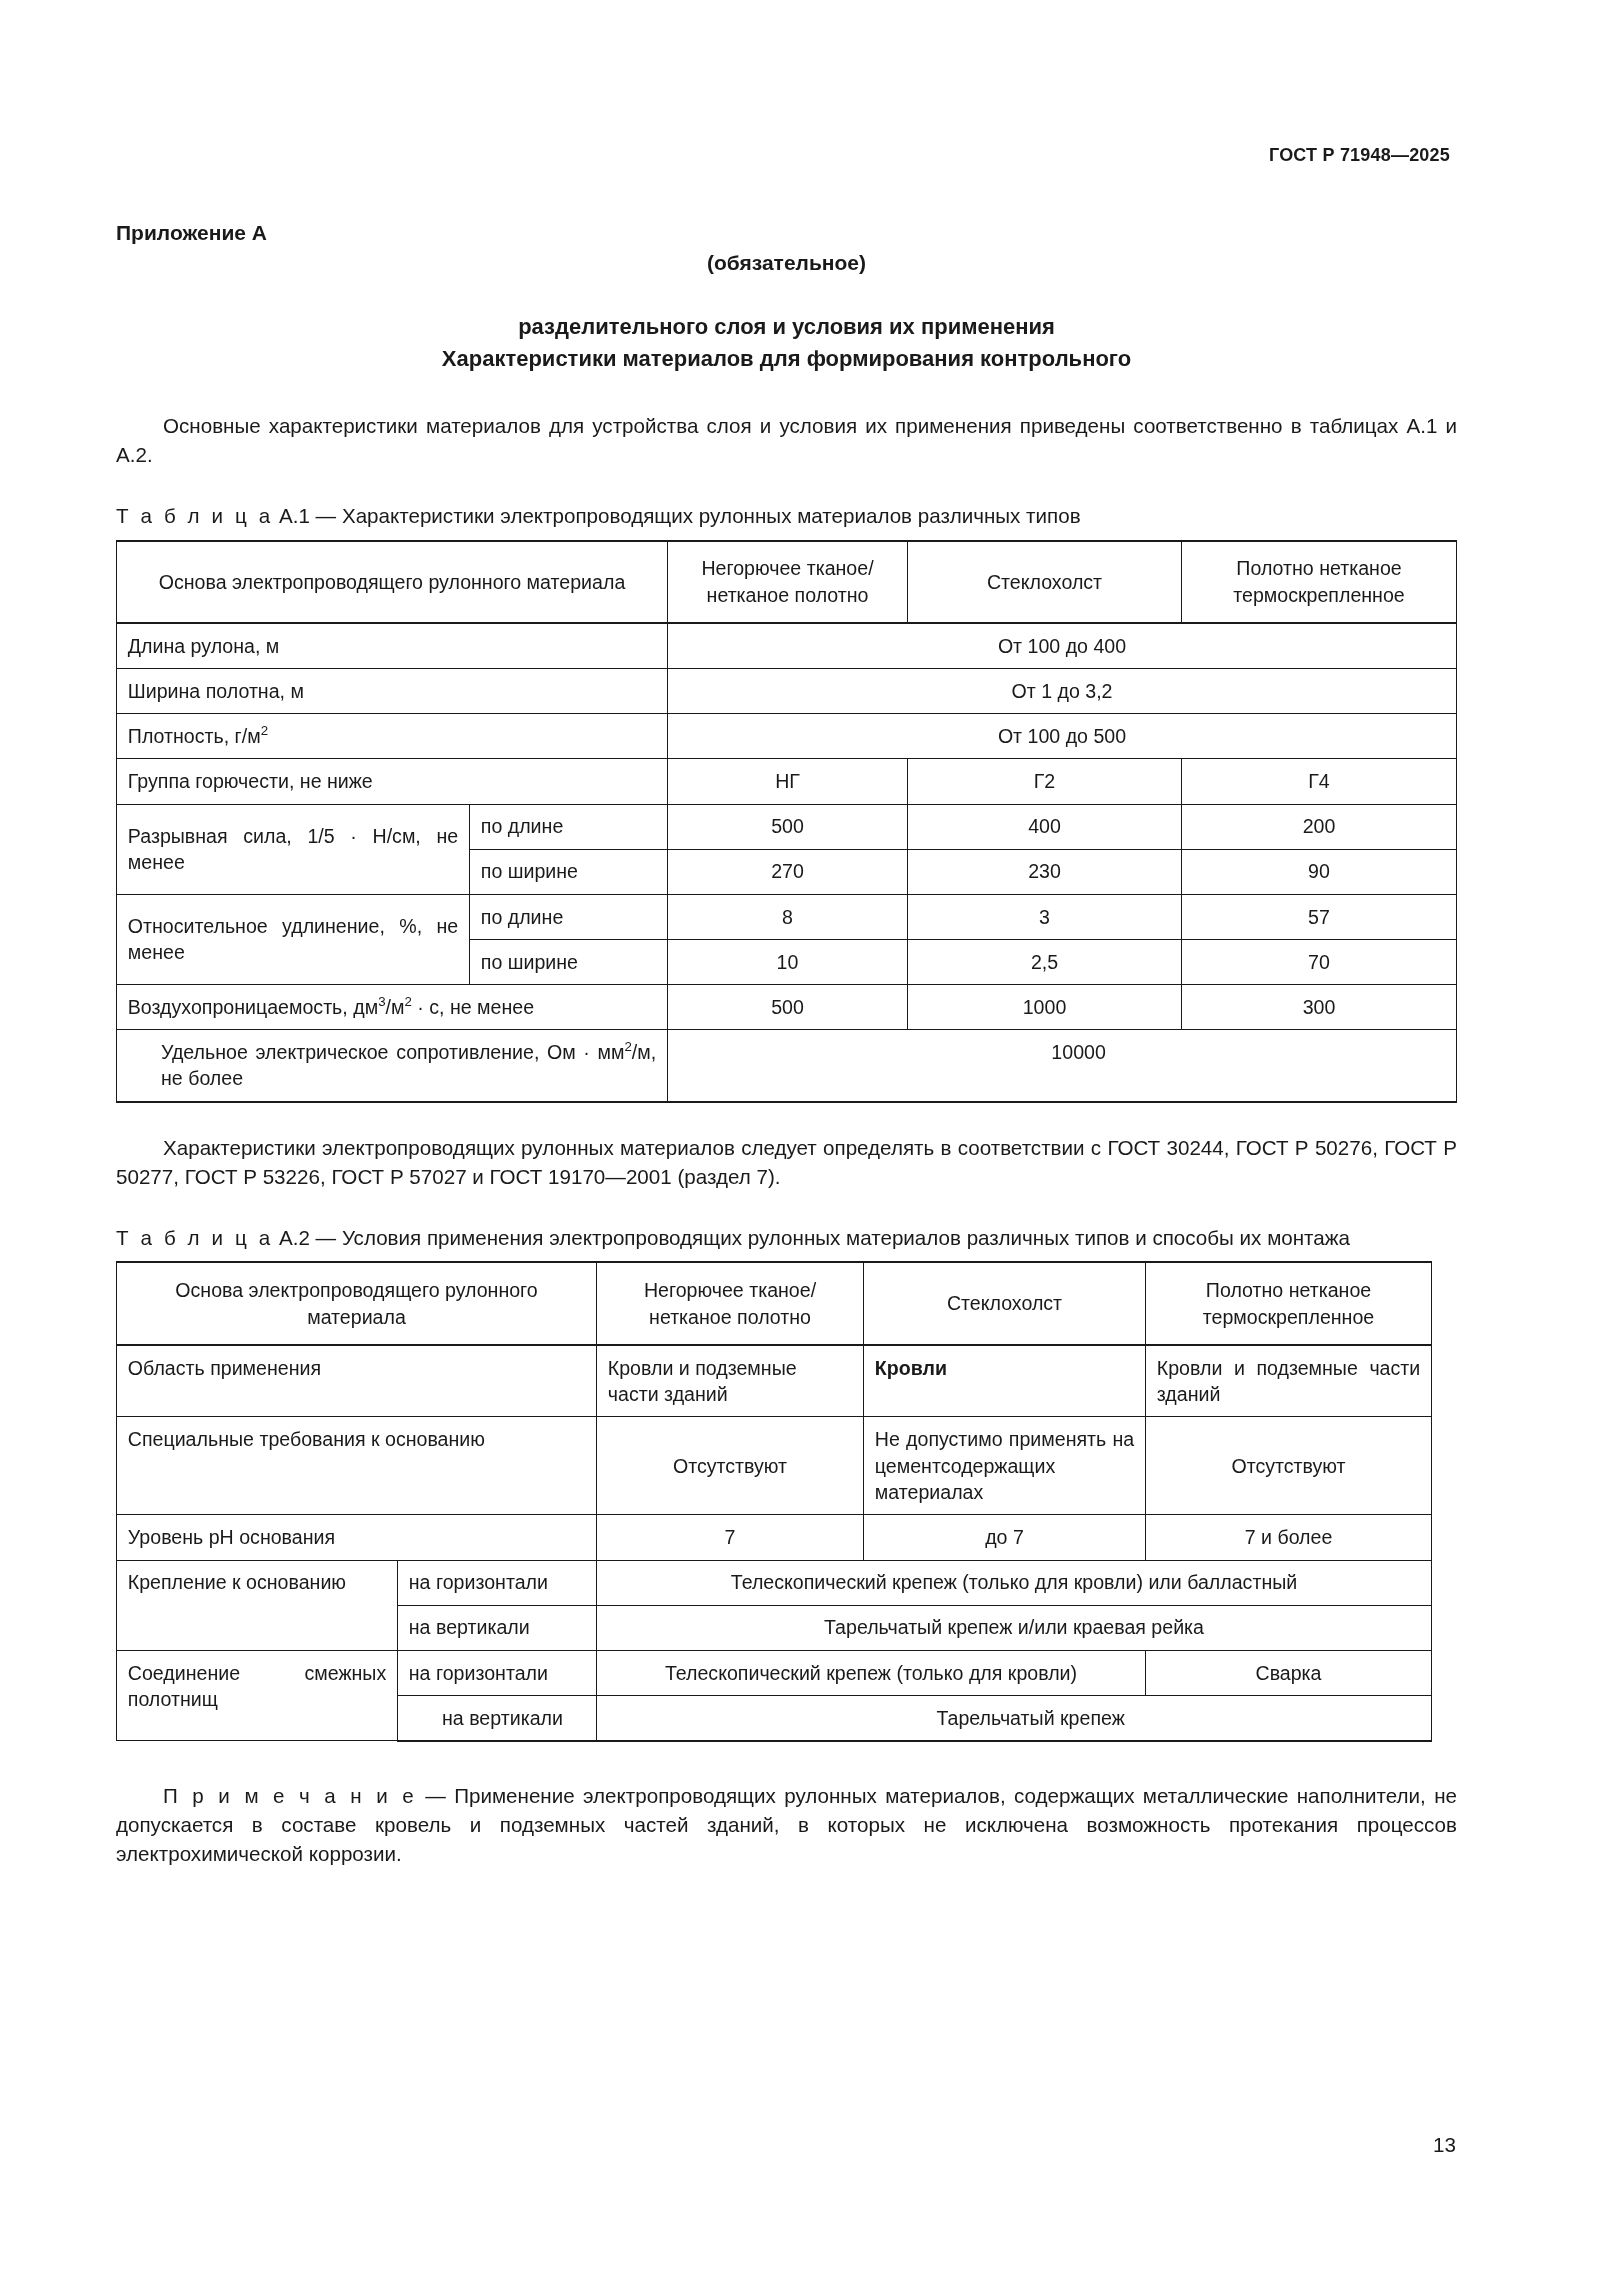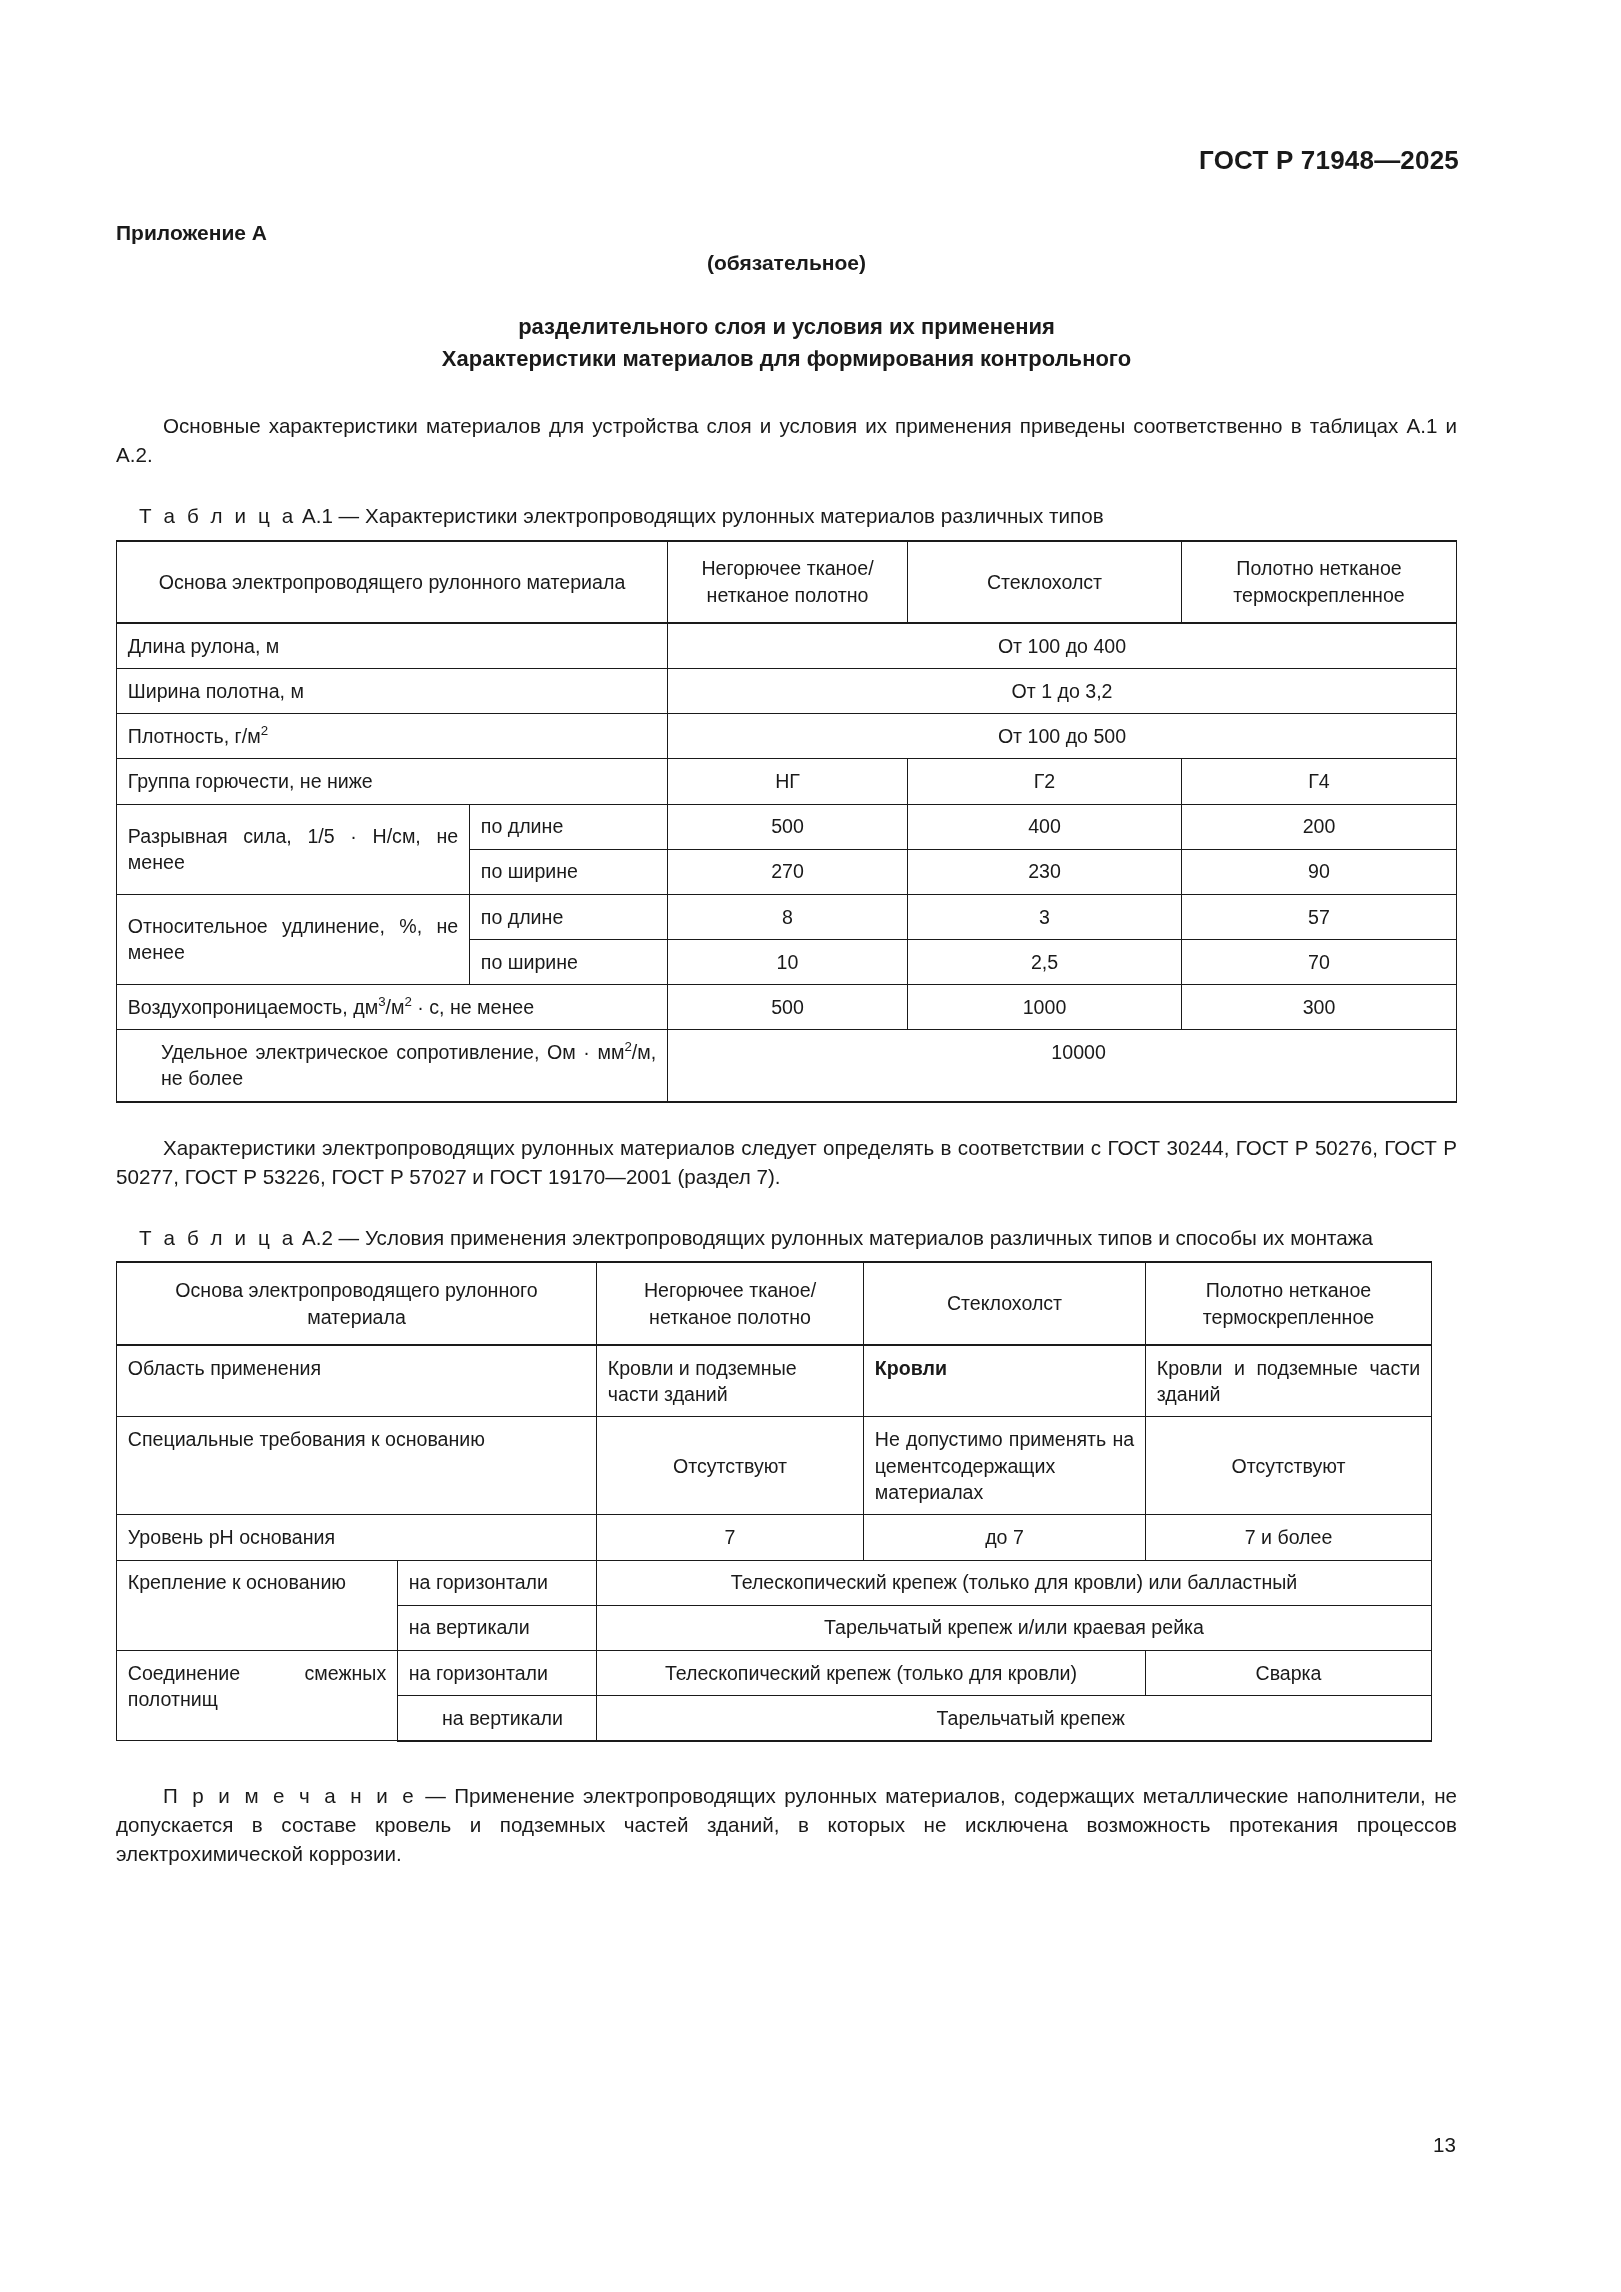--- a/index.html
+++ b/index.html
@@ -21,22 +21,22 @@
     width: 1621px;
     height: 2293px;
     box-sizing: border-box;
     padding: 0;
   }
 
   
   .doc-header {
     position: absolute;
     top: 145px;
-    right: 162px;
-    font-size: 26px;
+    right: 171px;
+    font-size: 18px;
     font-weight: bold;
     letter-spacing: 0.2px;
     white-space: nowrap;
   }
 
   
   .content {
     position: absolute;
     left: 116px;
     top: 218px;
@@ -80,21 +80,20 @@
 
   .tbl-caption {
     font-size: 20.6px;
     line-height: 29px;
     margin-top: 32px;
     margin-bottom: 9.8px;
     text-align: justify;
   }
   .tbl-caption .sp {
     letter-spacing: 3.1px;
-    margin-left: 23px;
   }
 
   
   table.gost {
     border-collapse: collapse;
     table-layout: fixed;
     font-size: 19.6px;
     line-height: 26.5px;
     width: 100%;
   }

